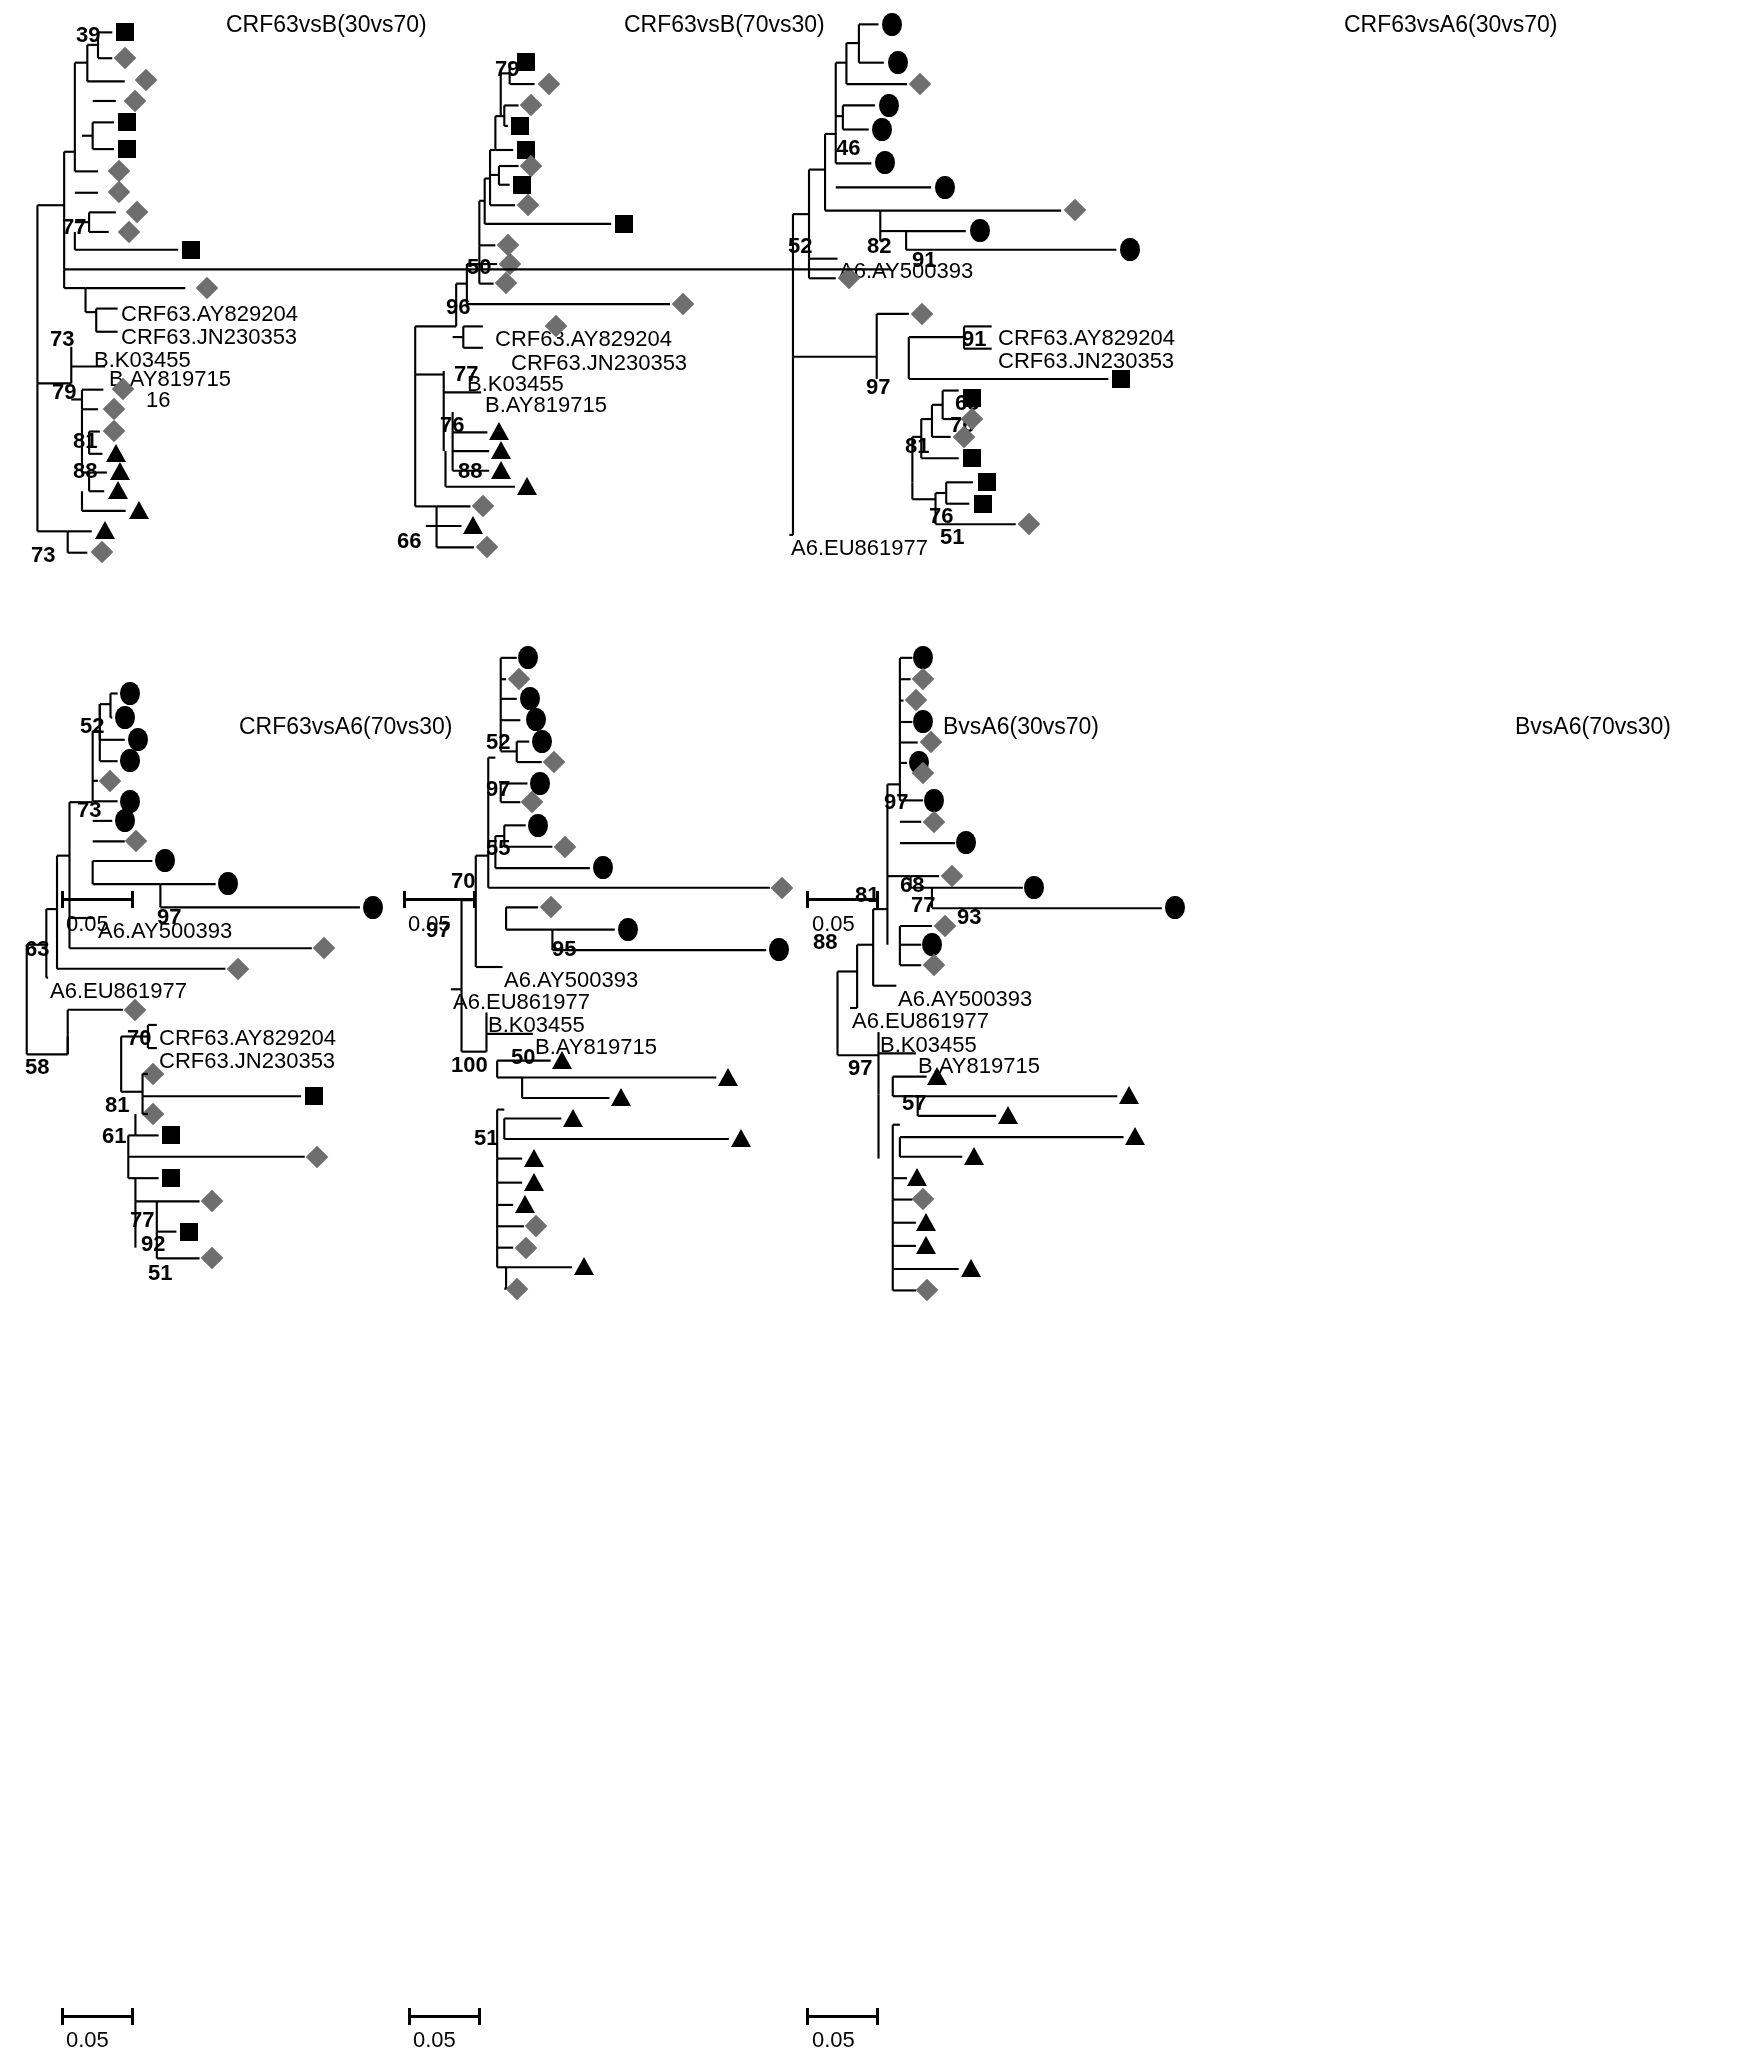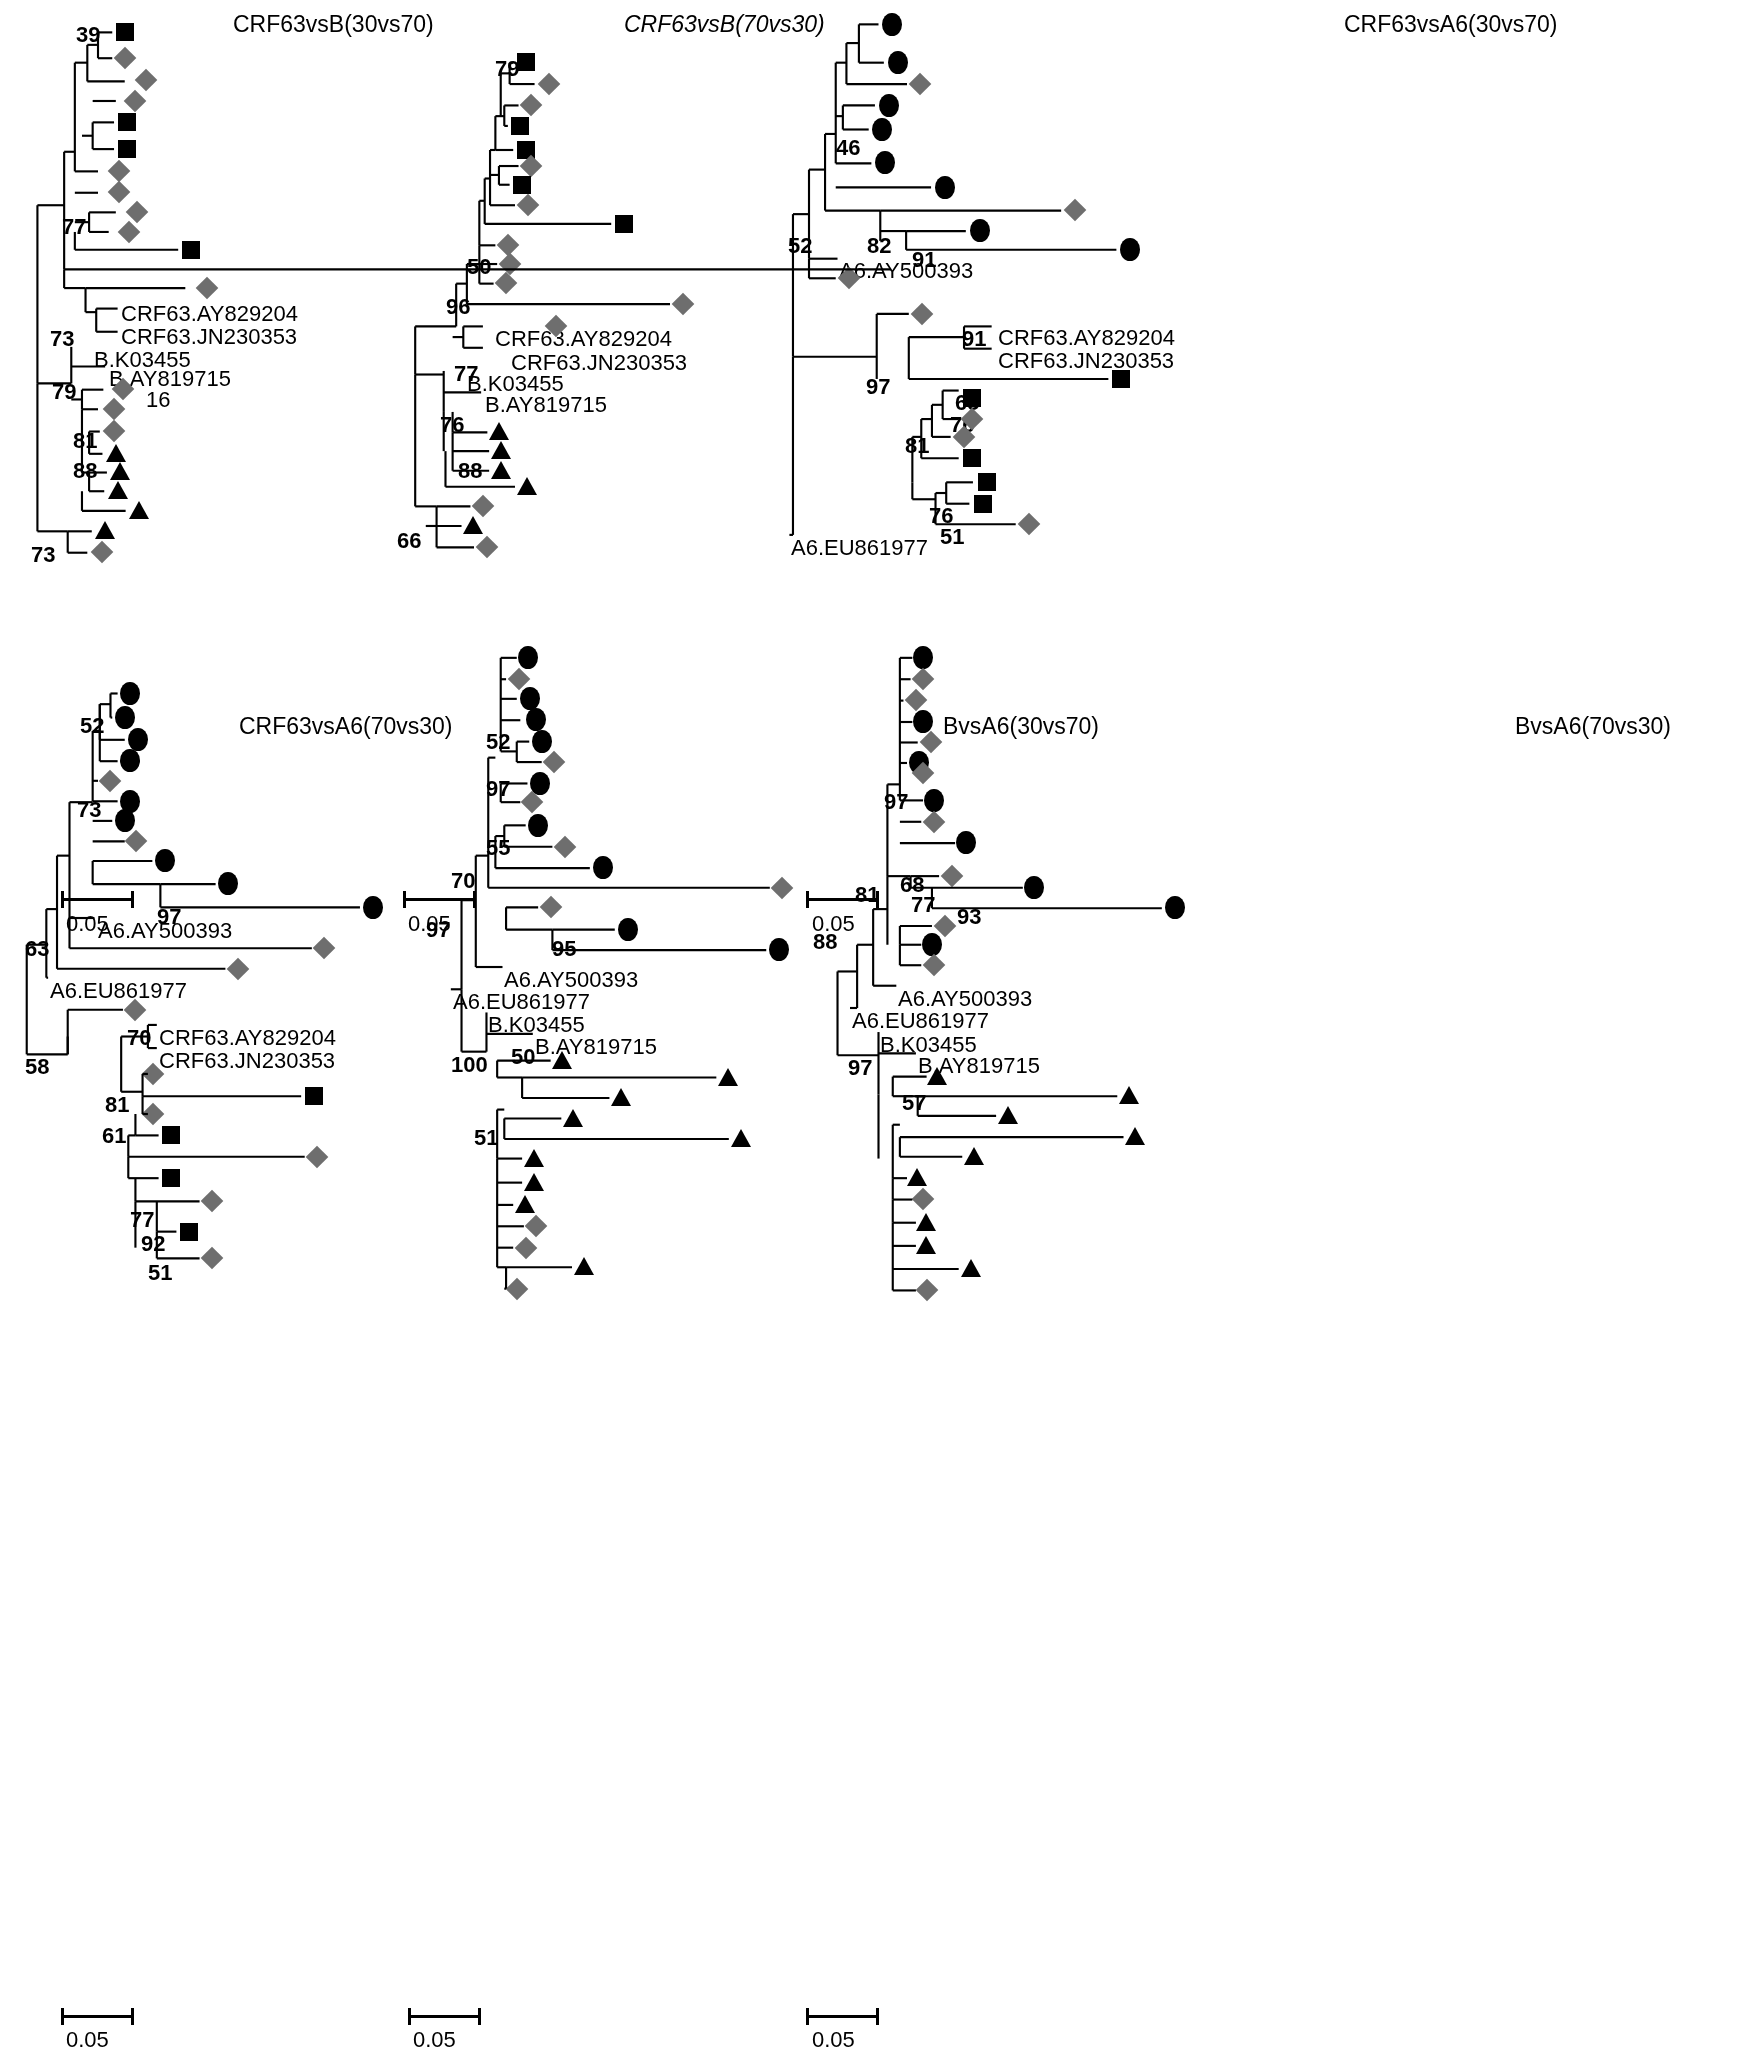--- a/index.html
+++ b/index.html
@@ -43,21 +43,21 @@
   .sbar .hbar{position:absolute;left:0;top:7.1px;width:100%;height:2.7px;background:#000;}
   .sbar .cap{position:absolute;top:0;width:2.7px;height:17px;background:#000;}
   .sbar .cap.l{left:0;}
   .sbar .cap.r{right:0;}
 </style>
 </head>
 <body>
 
 <div id="figure-root">
     <div class="panel" style="left: 0px; top: 0px; width: 1757px; height: 2065px;">
-      <div class="tree-title" style="left: 233px; top: 10.7px;">CRF63vsB(30vs70)</div>
+      <div class="tree-title" style="left: 226px; top: 10.7px;">CRF63vsB(30vs70)</div>
       <div class="boot" style="left: 76px; top: 22px;">39</div>
       <div class="boot" style="left: 62px; top: 214px;">77</div>
       <div class="boot" style="left: 50px; top: 326px;">73</div>
       <div class="boot" style="left: 52px; top: 379px;">79</div>
       <div class="boot" style="left: 73px; top: 428px;">81</div>
       <div class="boot" style="left: 73px; top: 458px;">88</div>
       <div class="boot" style="left: 31px; top: 542px;">73</div>
       <div class="taxon" style="left: 121px; top: 301px;">CRF63.AY829204</div>
       <div class="taxon" style="left: 121px; top: 324px;">CRF63.JN230353</div>
       <div class="taxon" style="left: 94px; top: 347px;">B.K03455</div>
@@ -79,21 +79,21 @@
       <div style="position: absolute; width: 16px; height: 16px; background: rgb(110, 110, 110); transform: rotate(45deg); left: 106px; top: 401px;"></div>
       <div style="position: absolute; width: 16px; height: 16px; background: rgb(110, 110, 110); transform: rotate(45deg); left: 106px; top: 423px;"></div>
       <div style="position: absolute; width: 0px; height: 0px; border-left: 10.7px solid transparent; border-right: 10.7px solid transparent; border-bottom: 18.7px solid rgb(0, 0, 0); left: 106px; top: 444px;"></div>
       <div style="position: absolute; width: 0px; height: 0px; border-left: 10.7px solid transparent; border-right: 10.7px solid transparent; border-bottom: 18.7px solid rgb(0, 0, 0); left: 110px; top: 462px;"></div>
       <div style="position: absolute; width: 0px; height: 0px; border-left: 10.7px solid transparent; border-right: 10.7px solid transparent; border-bottom: 18.7px solid rgb(0, 0, 0); left: 108px; top: 481px;"></div>
       <div style="position: absolute; width: 0px; height: 0px; border-left: 10.7px solid transparent; border-right: 10.7px solid transparent; border-bottom: 18.7px solid rgb(0, 0, 0); left: 129px; top: 501px;"></div>
       <div style="position: absolute; width: 0px; height: 0px; border-left: 10.7px solid transparent; border-right: 10.7px solid transparent; border-bottom: 18.7px solid rgb(0, 0, 0); left: 95px; top: 521px;"></div>
       <div style="position: absolute; width: 16px; height: 16px; background: rgb(110, 110, 110); transform: rotate(45deg); left: 94px; top: 544px;"></div>
     </div>
     <div class="panel" style="left: 0px; top: 0px; width: 1757px; height: 2065px;">
-      <div class="tree-title" style="left: 624px; top: 10.7px; font-style: italic;">CRF63vsB(70vs30)</div>
+      <div class="tree-title" style="left: 624px; top: 10.7px;">CRF63vsB(70vs30)</div>
       <div class="boot" style="left: 495px; top: 56px;">79</div>
       <div class="boot" style="left: 467px; top: 254px;">50</div>
       <div class="boot" style="left: 446px; top: 294px;">96</div>
       <div class="boot" style="left: 454px; top: 361px;">77</div>
       <div class="boot" style="left: 440px; top: 412px;">76</div>
       <div class="boot" style="left: 458px; top: 458px;">88</div>
       <div class="boot" style="left: 397px; top: 528px;">66</div>
       <div class="taxon" style="left: 495px; top: 326px;">CRF63.AY829204</div>
       <div class="taxon" style="left: 511px; top: 350px;">CRF63.JN230353</div>
       <div class="taxon" style="left: 467px; top: 371px;">B.K03455</div>

